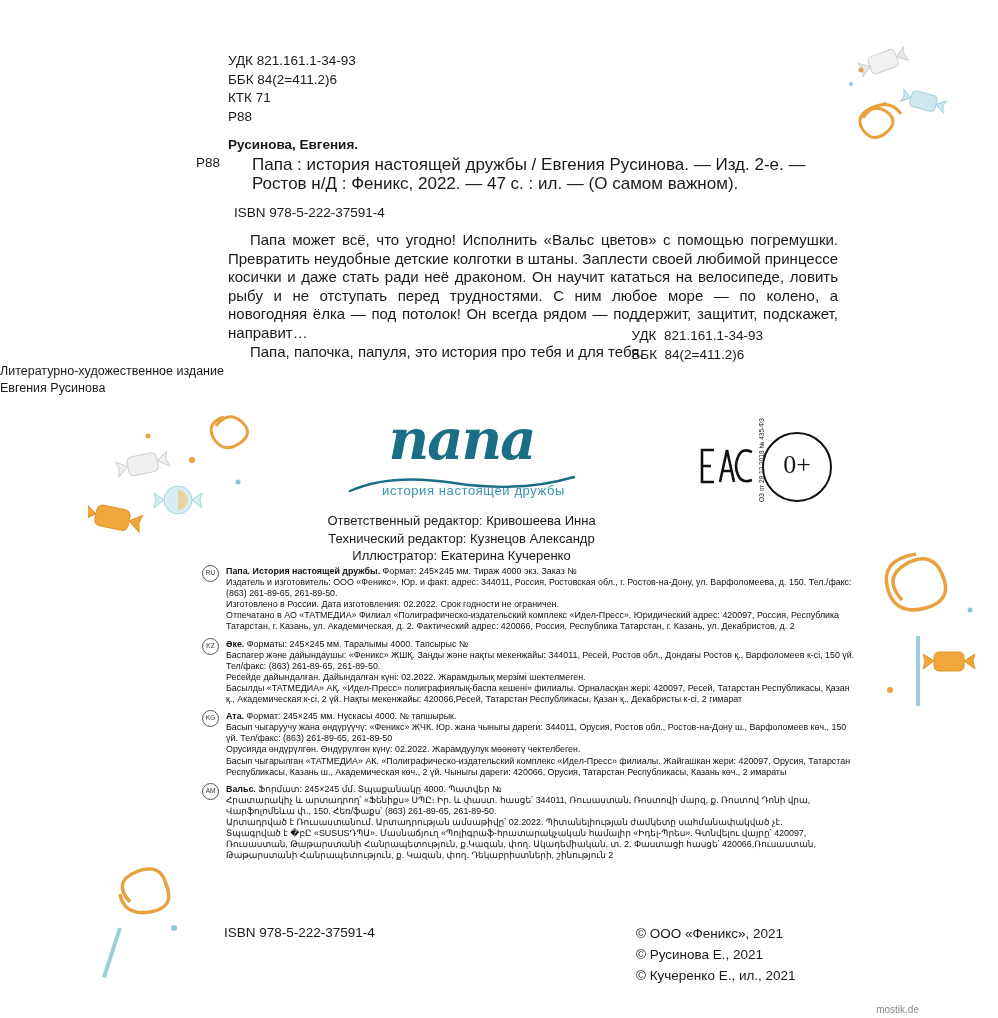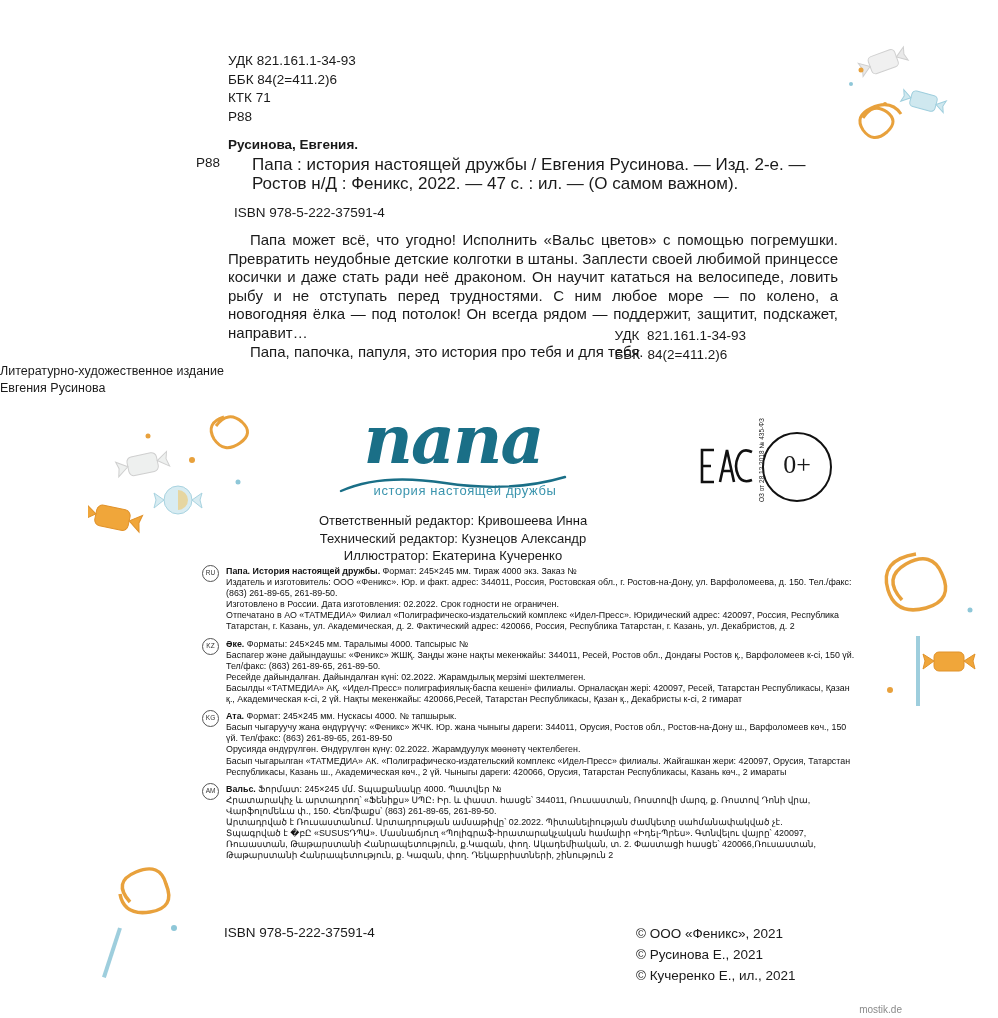--- a/index.html
+++ b/index.html
@@ -4,21 +4,21 @@
 <style>
   html,body{margin:0;padding:0;}
   body{
     width:998px;height:1018px;
     background:#ffffff;
     font-family:"Liberation Sans", sans-serif;
     color:#1a1a1a;
     position:relative;
     overflow:hidden;
   }
-  .page{position:relative;width:906px;height:1018px;}
+  .page{position:relative;width:906px;height:1018px;padding-left:17px;}
 
   
   .udk-block{position:absolute;left:228px;top:52px;font-size:13.5px;line-height:18.5px;}
   .udk-block div{white-space:pre;}
 
   .author-line{position:absolute;left:228px;top:137px;font-size:13.5px;font-weight:bold;}
   .p88-left{position:absolute;left:196px;top:155px;font-size:13.5px;}
   .desc{position:absolute;left:252px;top:155px;width:600px;font-size:17px;line-height:19px;}
   .isbn-top{position:absolute;left:234px;top:205px;font-size:13.5px;}
 
@@ -29,21 +29,21 @@
   .udk-right div{white-space:pre;}
 
   
   .imprint-top{position:absolute;left:0;right:12px;top:363px;text-align:left;font-size:12.5px;line-height:17px;}
 
   
   .logo-wrap{position:absolute;left:0;right:0;top:397px;text-align:center;}
   .logo-word{
     font-family:"DejaVu Serif", serif;
     font-style:italic;
-    font-size:68px;
+    font-size:56px;
     color:#1a6f87;
     letter-spacing:-2px;
     line-height:84px;
     font-weight:bold;
   }
   .logo-sub{
     font-size:13px;color:#3a94ad;letter-spacing:.6px;margin-top:2px;margin-left:24px;
   }
   .logo-swash{position:absolute;left:50%;margin-left:-118px;top:74px;}
 

